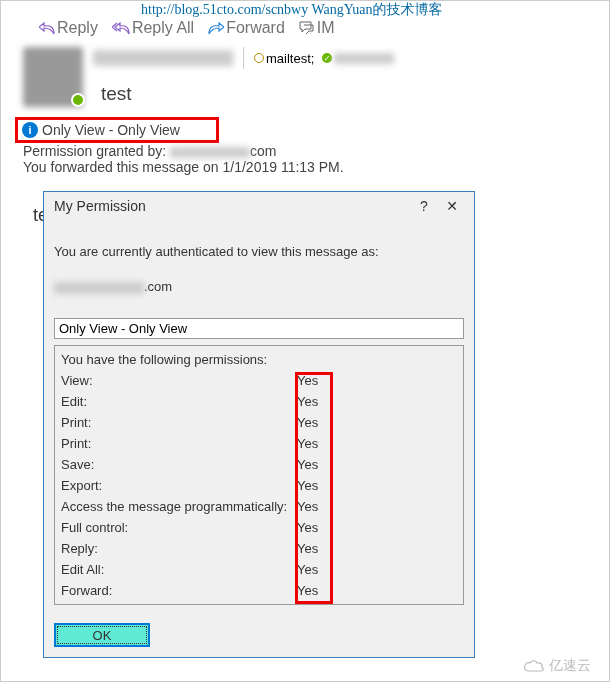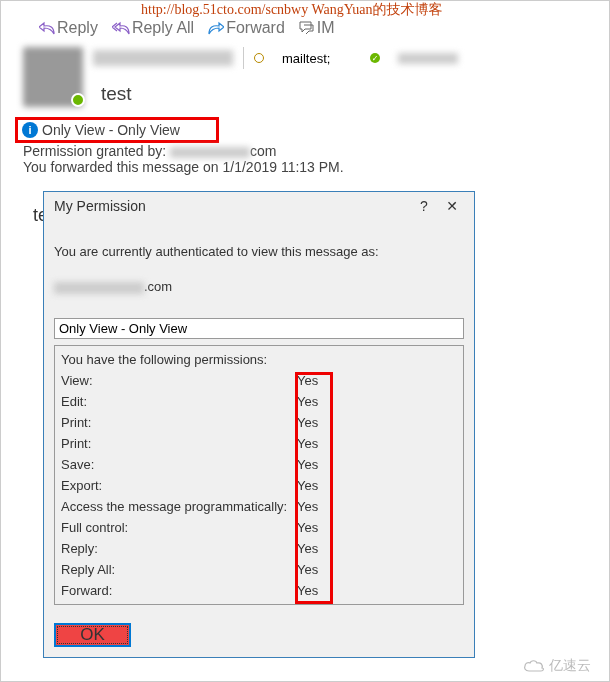--- a/index.html
+++ b/index.html
@@ -10,21 +10,21 @@
       height: 682px;
       position: relative;
       overflow: hidden;
       border: 1px solid #ccc;
     }
     .watermark-url {
       position: absolute;
       top: 0px;
       left: 140px;
       font-size: 14px;
-      color: #c2410c;
+      color: #0369a1;
       font-family: SimSun, serif;
       pointer-events: none;
     }
     .watermark-logo {
       position: absolute;
       bottom: 6px;
       right: 18px;
       color: #bbb;
       font-size: 14px;
       pointer-events: none;
@@ -86,21 +86,21 @@
       font-size: 14px;
       filter: blur(3px);
       width: 140px;
       height: 16px;
       background: #ccc;
     }
     .sep { width:1px; height:22px; background:#ccc; }
     .recipients {
       font-size: 13px;
       display: flex;
-      gap: 18px;
+      gap: 2px;
       align-items: center;
     }
     .shape-dot {
       display: inline-block;
       width: 10px;
       height: 10px;
       border-radius: 50%;
     }
     .subject {
       font-size: 19px;
@@ -204,27 +204,27 @@
       top: 26px;
       width: 38px;
       height: 232px;
       border: 3px solid #ee0000;
       pointer-events: none;
     }
     .dlg-footer {
       padding: 8px 10px 10px 10px;
     }
     .ok-btn {
-      width: 77px;
+      width: 96px;
       height: 24px;
-      background: #ef4444;
+      background: #5eead4;
       border: 2px solid #0078d4;
       outline: 1px dotted #333;
       outline-offset: -4px;
-      font-size: 17px;
+      font-size: 13px;
       cursor: pointer;
       display: flex;
       align-items: center;
       justify-content: center;
     }
   </style>
 </head>
 <body>
 
 <div class="watermark-url">http://blog.51cto.com/scnbwy WangYuan的技术博客</div>
@@ -340,21 +340,21 @@
           </div>
           <div class="perm-row">
             <div class="perm-label">Full control:</div>
             <div class="perm-val">Yes</div>
           </div>
           <div class="perm-row">
             <div class="perm-label">Reply:</div>
             <div class="perm-val">Yes</div>
           </div>
           <div class="perm-row">
-            <div class="perm-label">Reply All:</div>
+            <div class="perm-label">Edit All:</div>
             <div class="perm-val">Yes</div>
           </div>
           <div class="perm-row">
             <div class="perm-label">Forward:</div>
             <div class="perm-val">Yes</div>
           </div>
         </div>
       <div class="val-box"></div>
     </div>
   </div>

